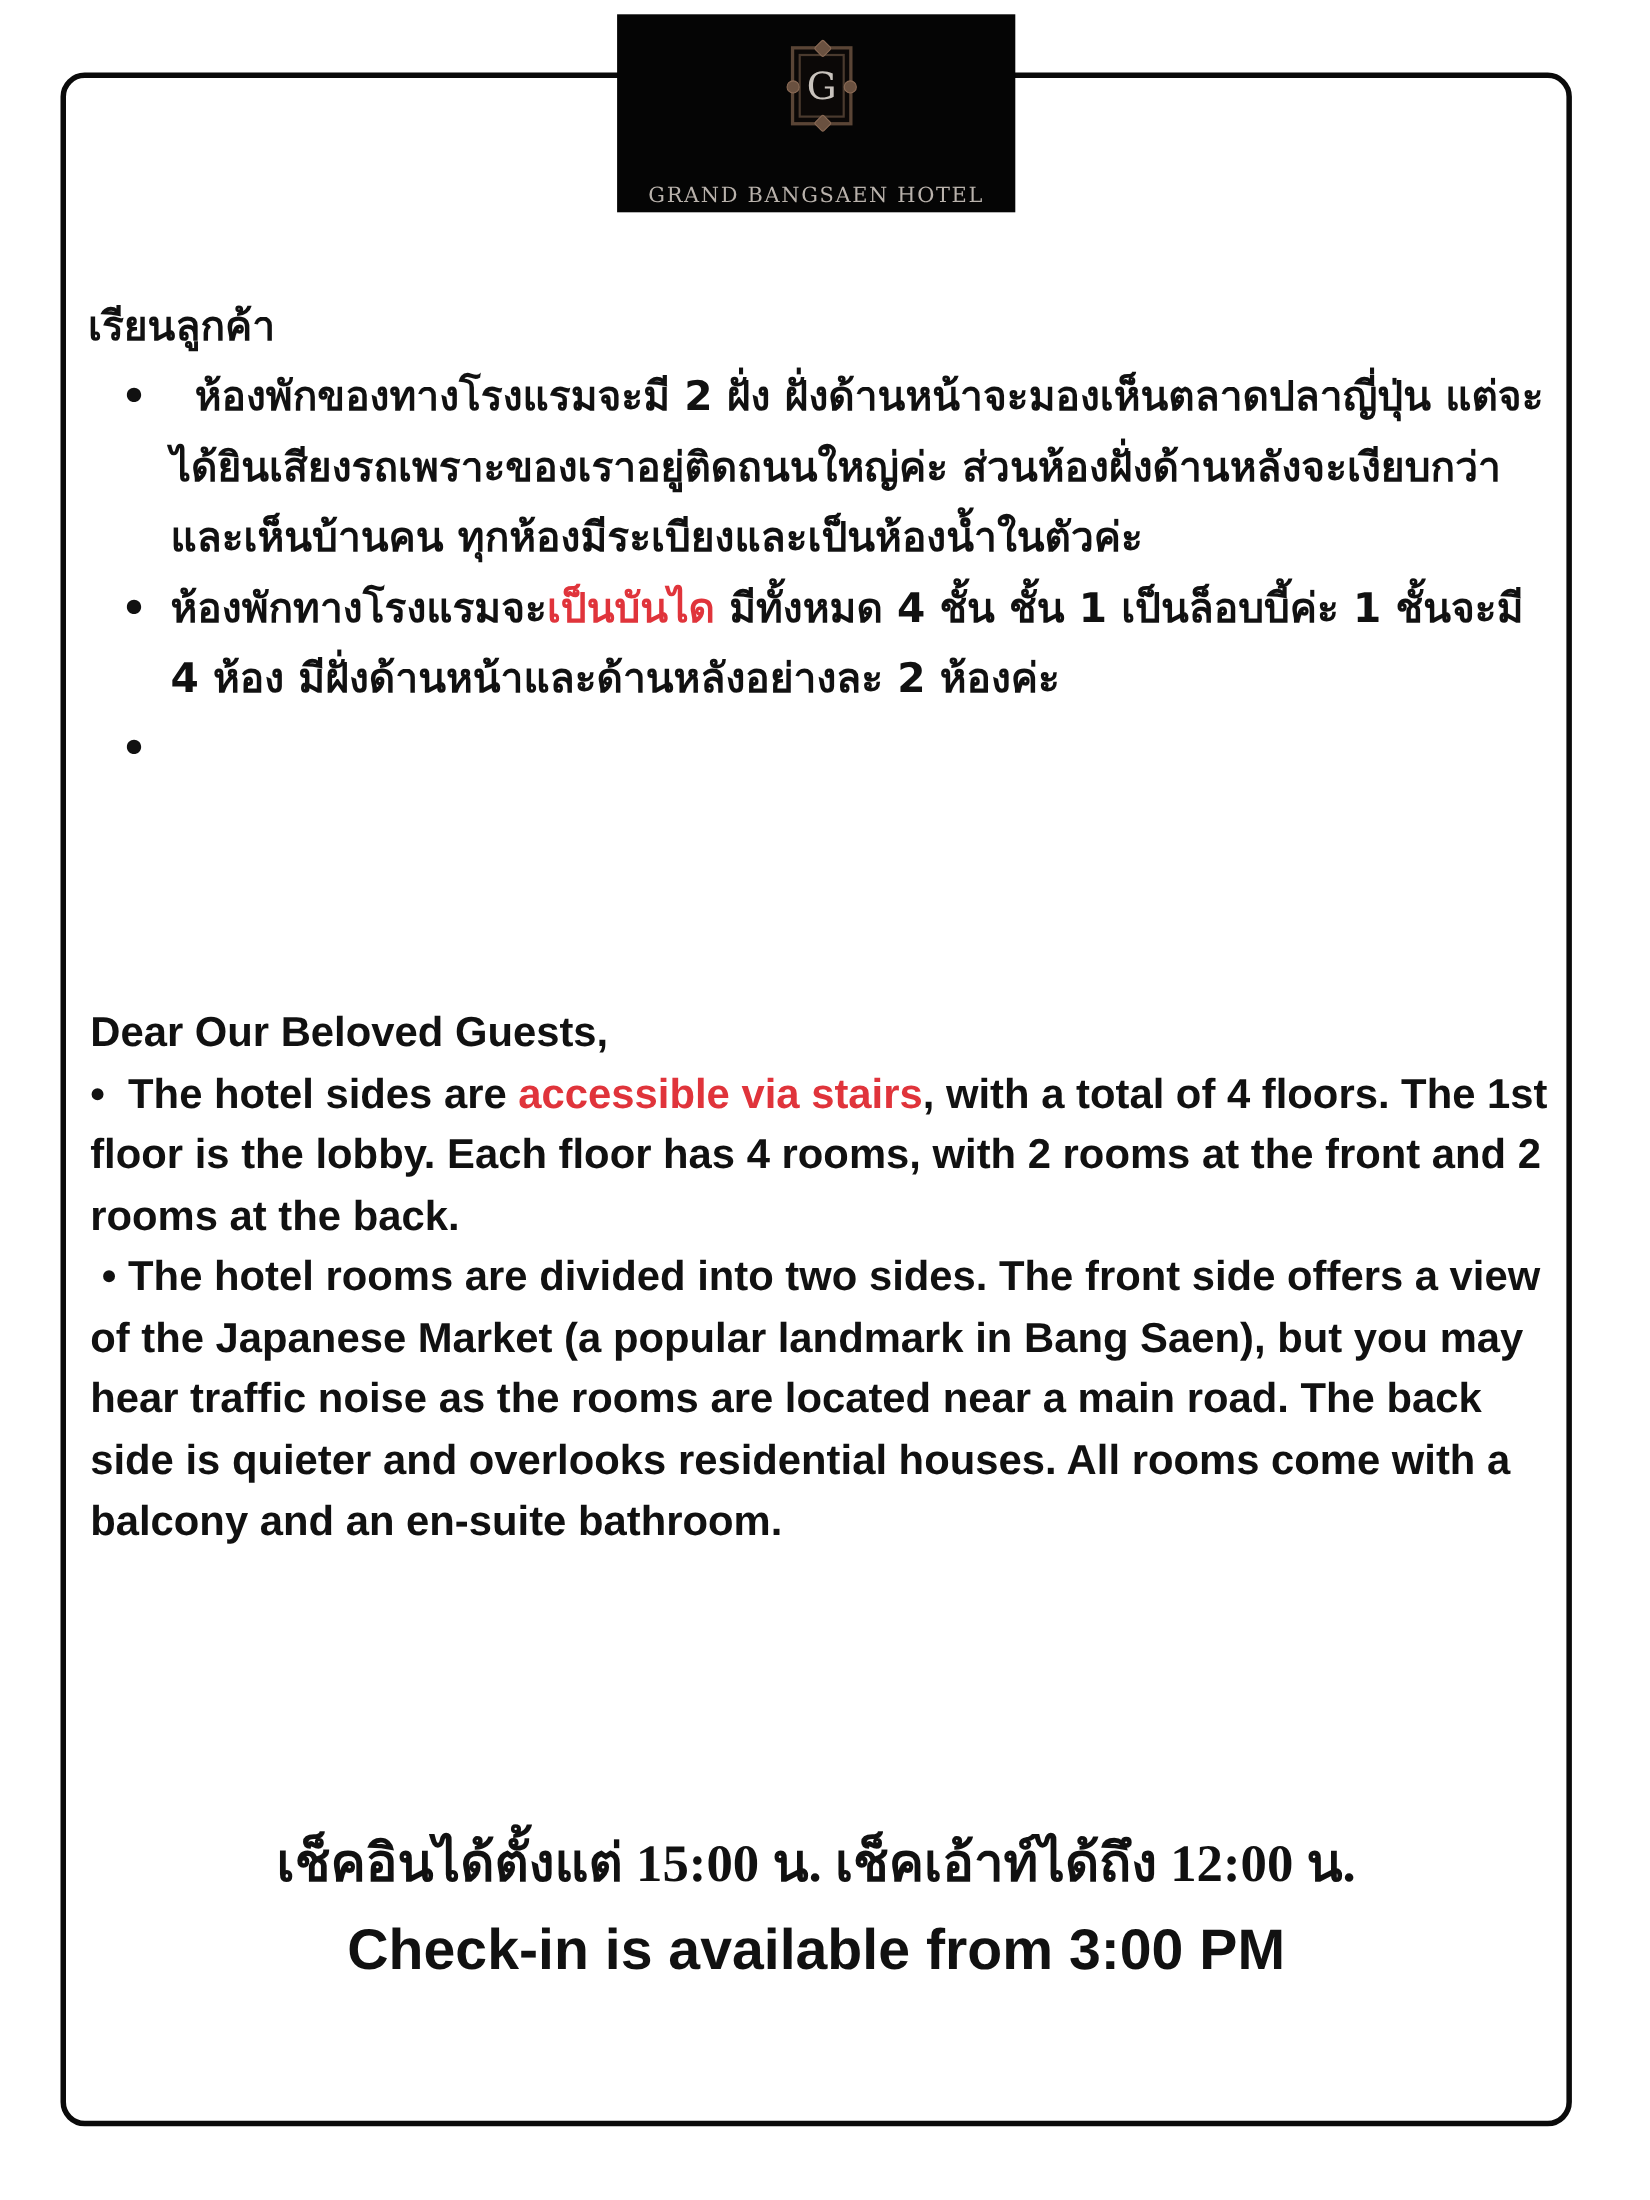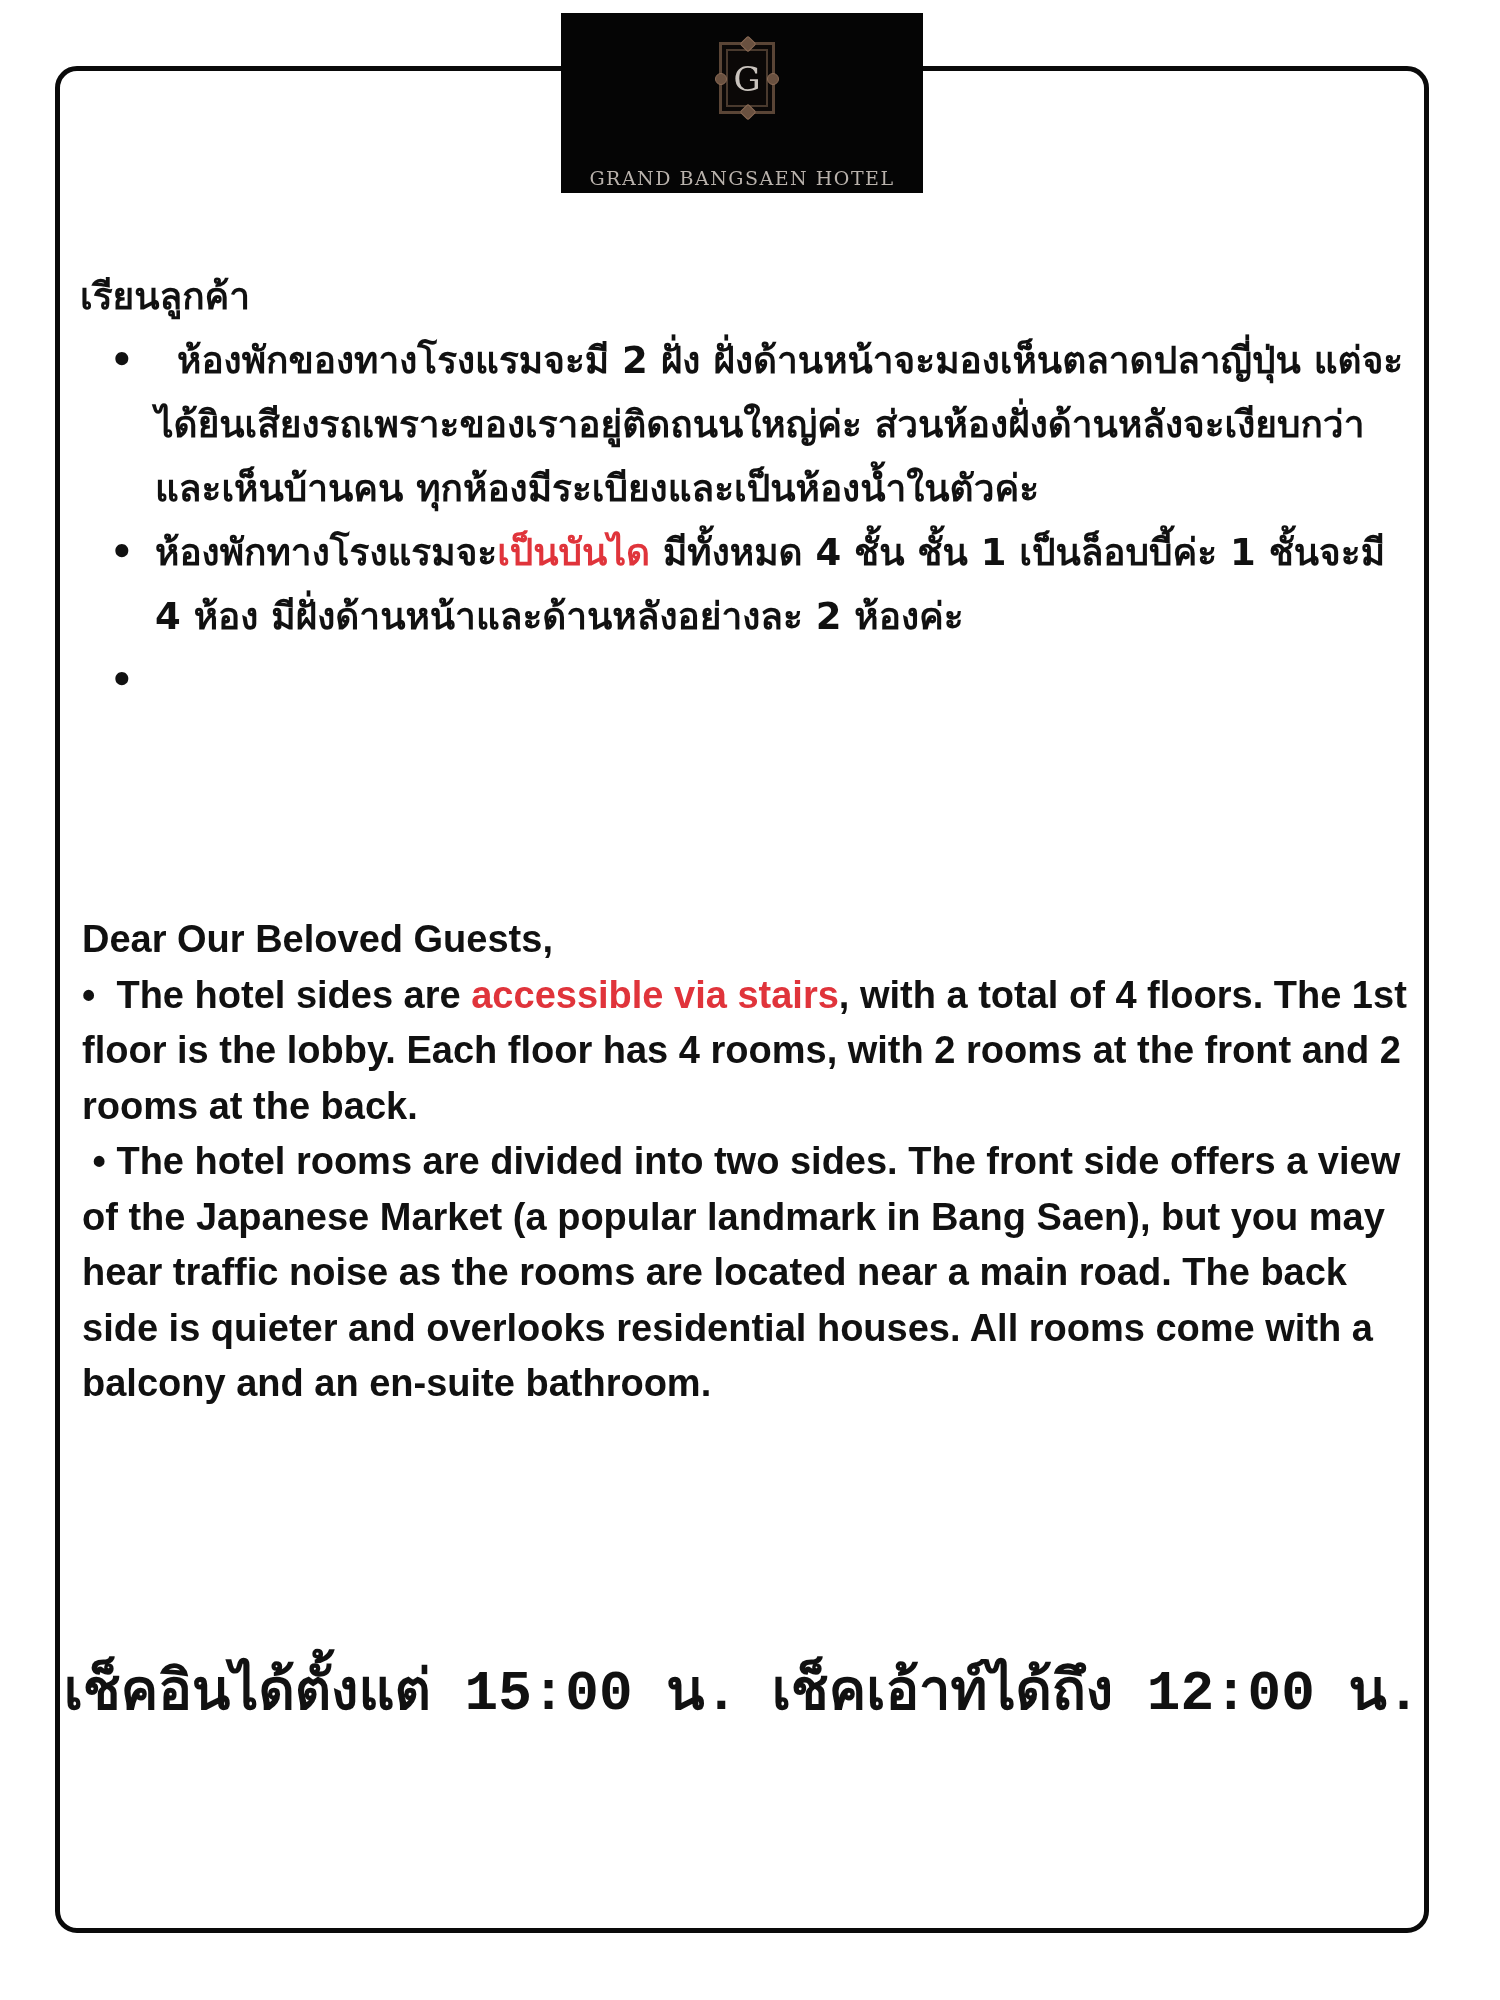--- a/index.html
+++ b/index.html
@@ -133,22 +133,22 @@
       text-align: center;
       font-weight: bold;
       color: #111111;
     }
     .checkin .line {
       display: block;
       font-size: 52px;
       line-height: 79px;
     }
     .checkin .line.th {
-      font-family: Liberation Mono, monospace;
-      font-size: 56px;
+      font-family: Liberation Serif, serif;
+      font-size: 48px;
     }
     .checkin .line.en {
       font-family: "Liberation Sans", sans-serif;
     }
   </style>
 </head>
 <body>
 
 <div class="frame"></div>
 
@@ -180,13 +180,14 @@
 </ul>
 
 <div class="eng">
   <p>Dear Our Beloved Guests,</p>
   <p><span>•</span>&nbsp; <span>The hotel sides are </span><span class="red">accessible via stairs</span><span>, with a total of 4 floors. The 1st floor is the lobby. Each floor has 4 rooms, with 2 rooms at the front and 2 rooms at the back.</span></p>
   <p>&nbsp;<span>•</span> <span>The hotel rooms are divided into two sides. The front side offers a view of the Japanese Market (a popular landmark in Bang Saen), but you may hear traffic noise as the rooms are located near a main road. The back side is quieter and overlooks residential houses. All rooms come with a balcony and an en-suite bathroom.</span></p>
 </div>
 
 <div class="checkin">
   <span class="line th">เช็คอินได้ตั้งแต่ 15:00 น. เช็คเอ้าท์ได้ถึง 12:00 น.</span>
+  <span class="line en">Check-in is available from 3:00 PM</span>
 </div>
 
 </body></html>

